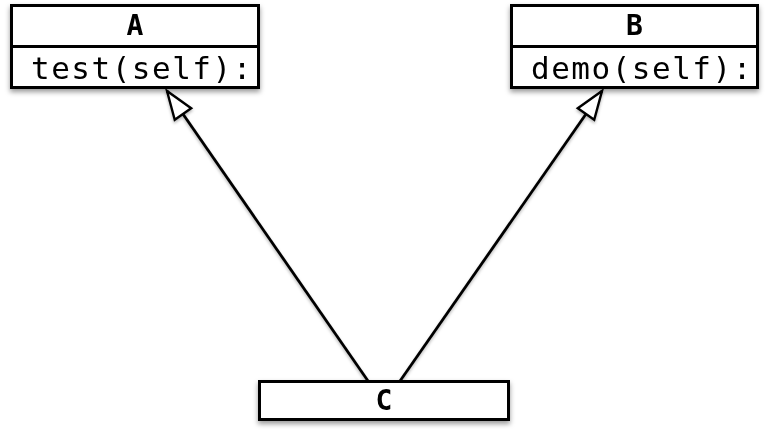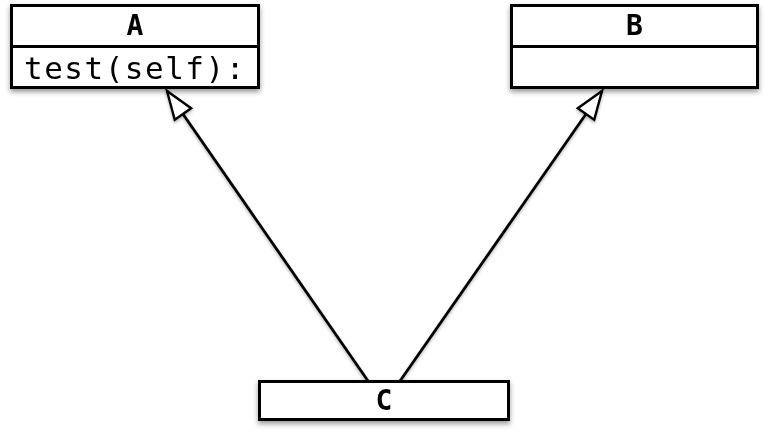--- a/index.html
+++ b/index.html
@@ -48,21 +48,21 @@
     height: 100%;
     border-bottom: none;
   }
   .class-method {
     height: 40px;
     display: flex;
     align-items: center;
     font-size: 31px;
     letter-spacing: 1.5px;
     line-height: 1;
-    padding-left: 11px;
+    padding-left: 18px;
     white-space: nowrap;
     overflow: hidden;
     text-align: right;
   }
 </style>
 </head>
 <body>
 
 <div class="canvas">
 
@@ -76,19 +76,20 @@
     <line x1="384" y1="404" x2="602" y2="91" stroke="#000000" stroke-width="2.8" marker-end="url(#hollow-arrow)"></line>
   </svg>
 
   <div class="class-box box-a">
     <div class="class-title">A</div>
     <div class="class-method">test(self):</div>
   </div>
 
   <div class="class-box box-b">
     <div class="class-title">B</div>
+    <div class="class-method">demo(self):</div>
   </div>
 
   <div class="class-box box-c">
     <div class="class-title">C</div>
   </div>
 
 </div>
 
 </body></html>

